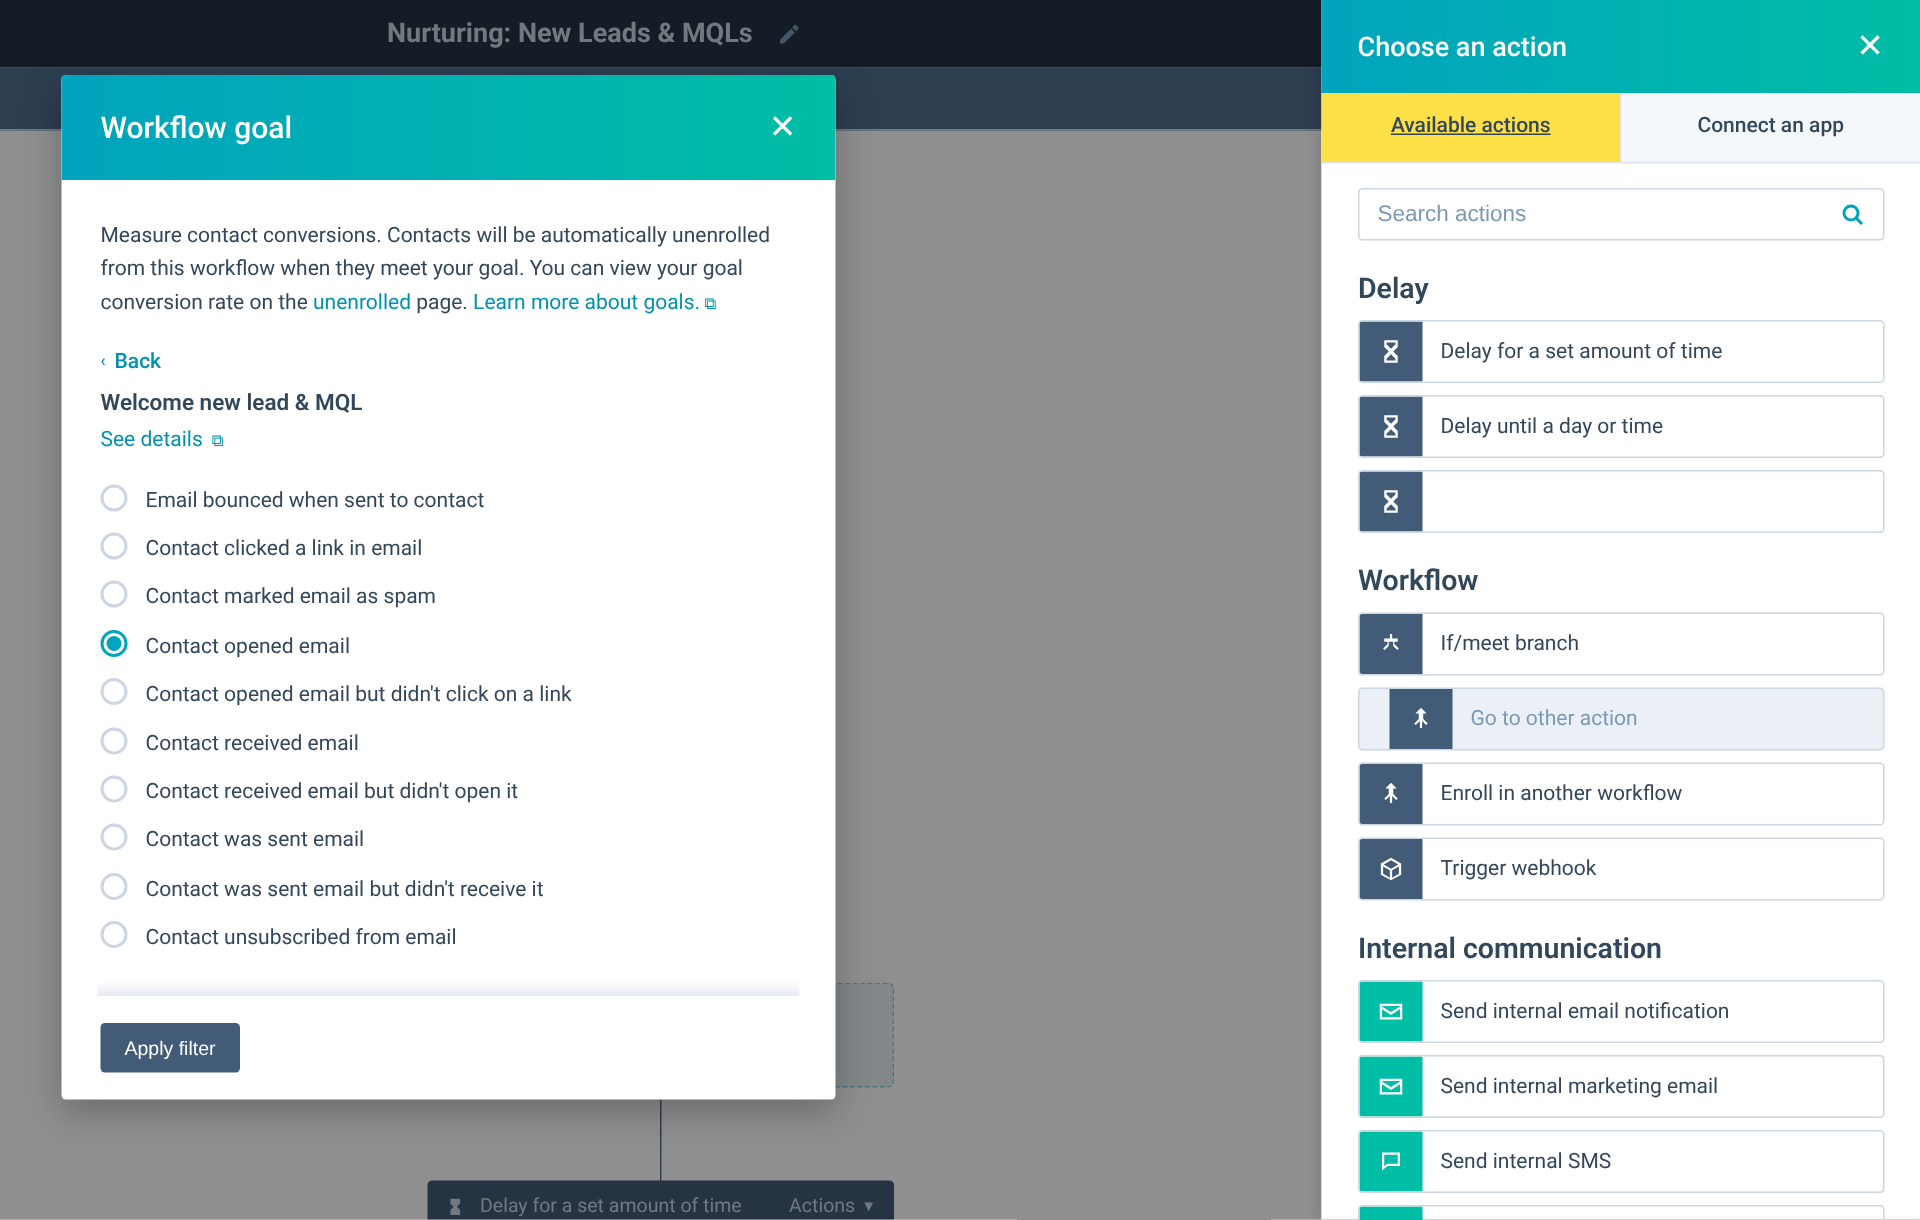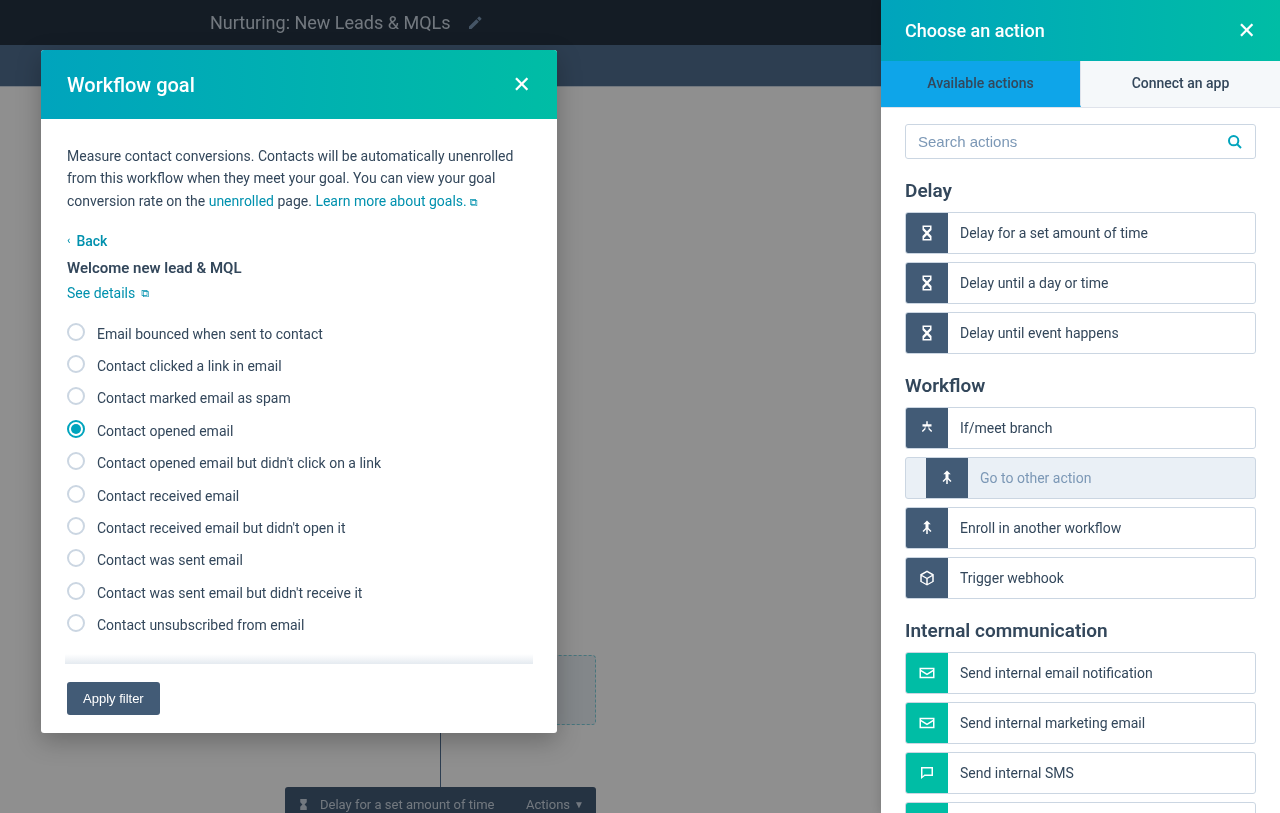--- a/index.html
+++ b/index.html
@@ -17,21 +17,21 @@
     height: 45px;
     background: #253342;
     display: flex;
     align-items: center;
     padding-left: 210px;
     color: #cbd6e2;
     font-size: 18px;
     position: relative;
     z-index: 1;
   }
-  .top-bar-title { font-weight: 400; }
+  .top-bar-title { font-weight: 700; margin-left: 48px; }
   .pencil-icon { margin-left: 16px; color: #7c98b6; }
   
   .second-bar {
     height: 42px;
     background: #516f90;
     border-bottom: 1px solid #cbd6e2;
     position: relative;
     z-index: 1;
   }
   
@@ -214,22 +214,23 @@
     text-align: center;
     padding: 14px 0;
     font-size: 14px;
     font-weight: 500;
     color: #33475b;
     background: #f5f8fa;
     cursor: pointer;
     border-right: 1px solid #dfe3eb;
   }
   .panel-tab.active {
-    background: #0ea5e9;
+    background: #fde047;
     border-bottom: 2px solid transparent;
+    text-decoration: underline;
   }
   .panel-tab:last-child { border-right: none; }
   .panel-content {
     padding: 16px 24px 0;
     overflow-y: auto;
     flex: 1;
   }
   .search-box {
     display: flex;
     align-items: center;
@@ -424,21 +425,20 @@
               </svg>
             </div>
             <div class="action-label">Delay until a day or time</div>
           </div>
           <div class="action-item">
             <div class="action-icon ic-navy">
               <svg width="18" height="18" viewBox="0 0 24 24" fill="currentColor">
                 <path d="M6 2v6l4 4-4 4v6h12v-6l-4-4 4-4V2H6zm10 16.5V20H8v-1.5l4-4 4 4zM8 5.5V4h8v1.5l-4 4-4-4z"></path>
               </svg>
             </div>
-            <div class="action-label">Delay until event happens</div>
           </div>
         </div>
         <div class="action-section">
           <div class="section-title">Workflow</div>
           <div class="action-item">
             <div class="action-icon ic-navy">
               <svg width="18" height="18" viewBox="0 0 24 24" fill="currentColor">
                 <path d="M12 3l-1 0v4H6v3h3v2l-4 4 1.4 1.4L10 13.8V10h4v3.8l3.6 3.6L19 16l-4-4v-2h3V7h-5V3h-1z"></path>
               </svg>
             </div>

